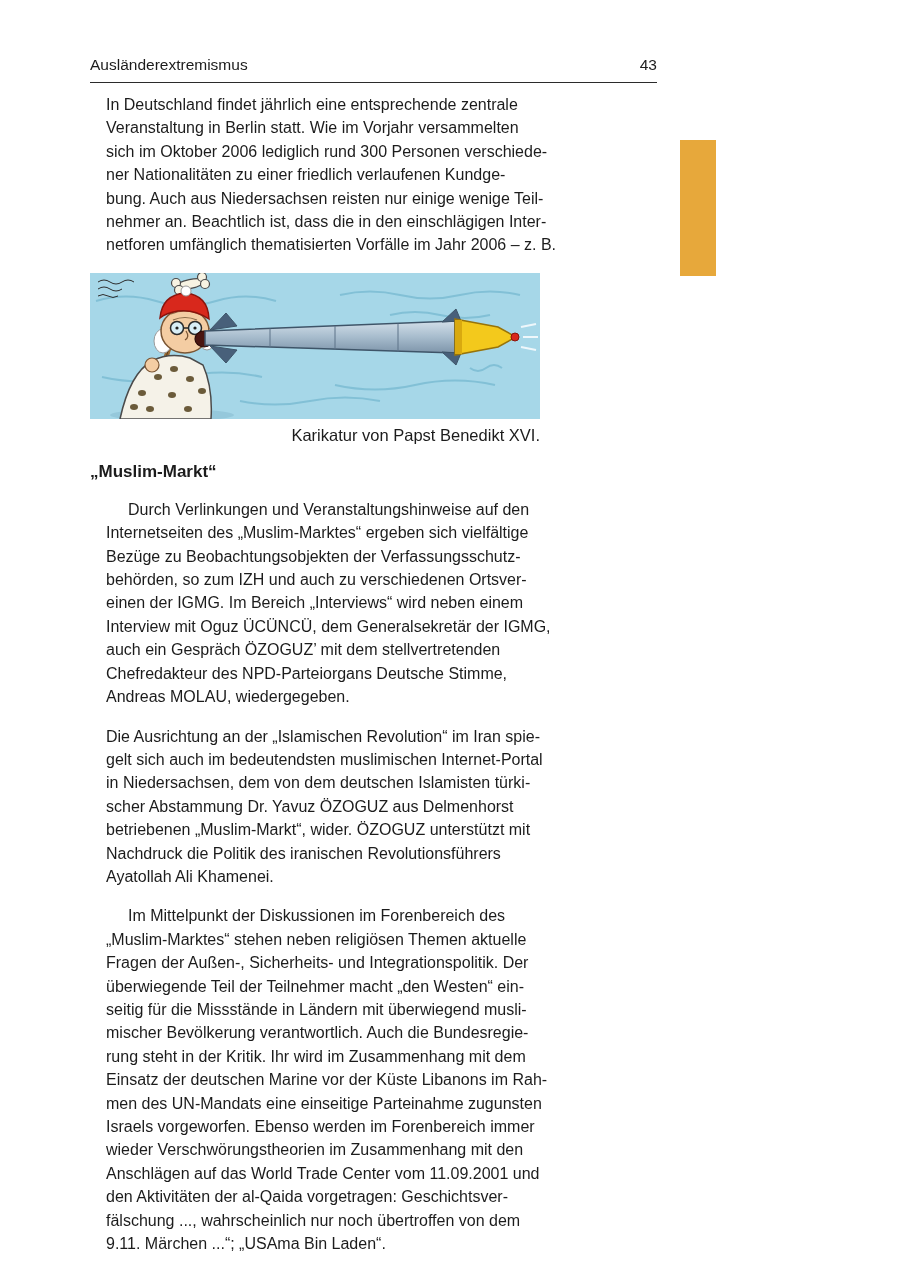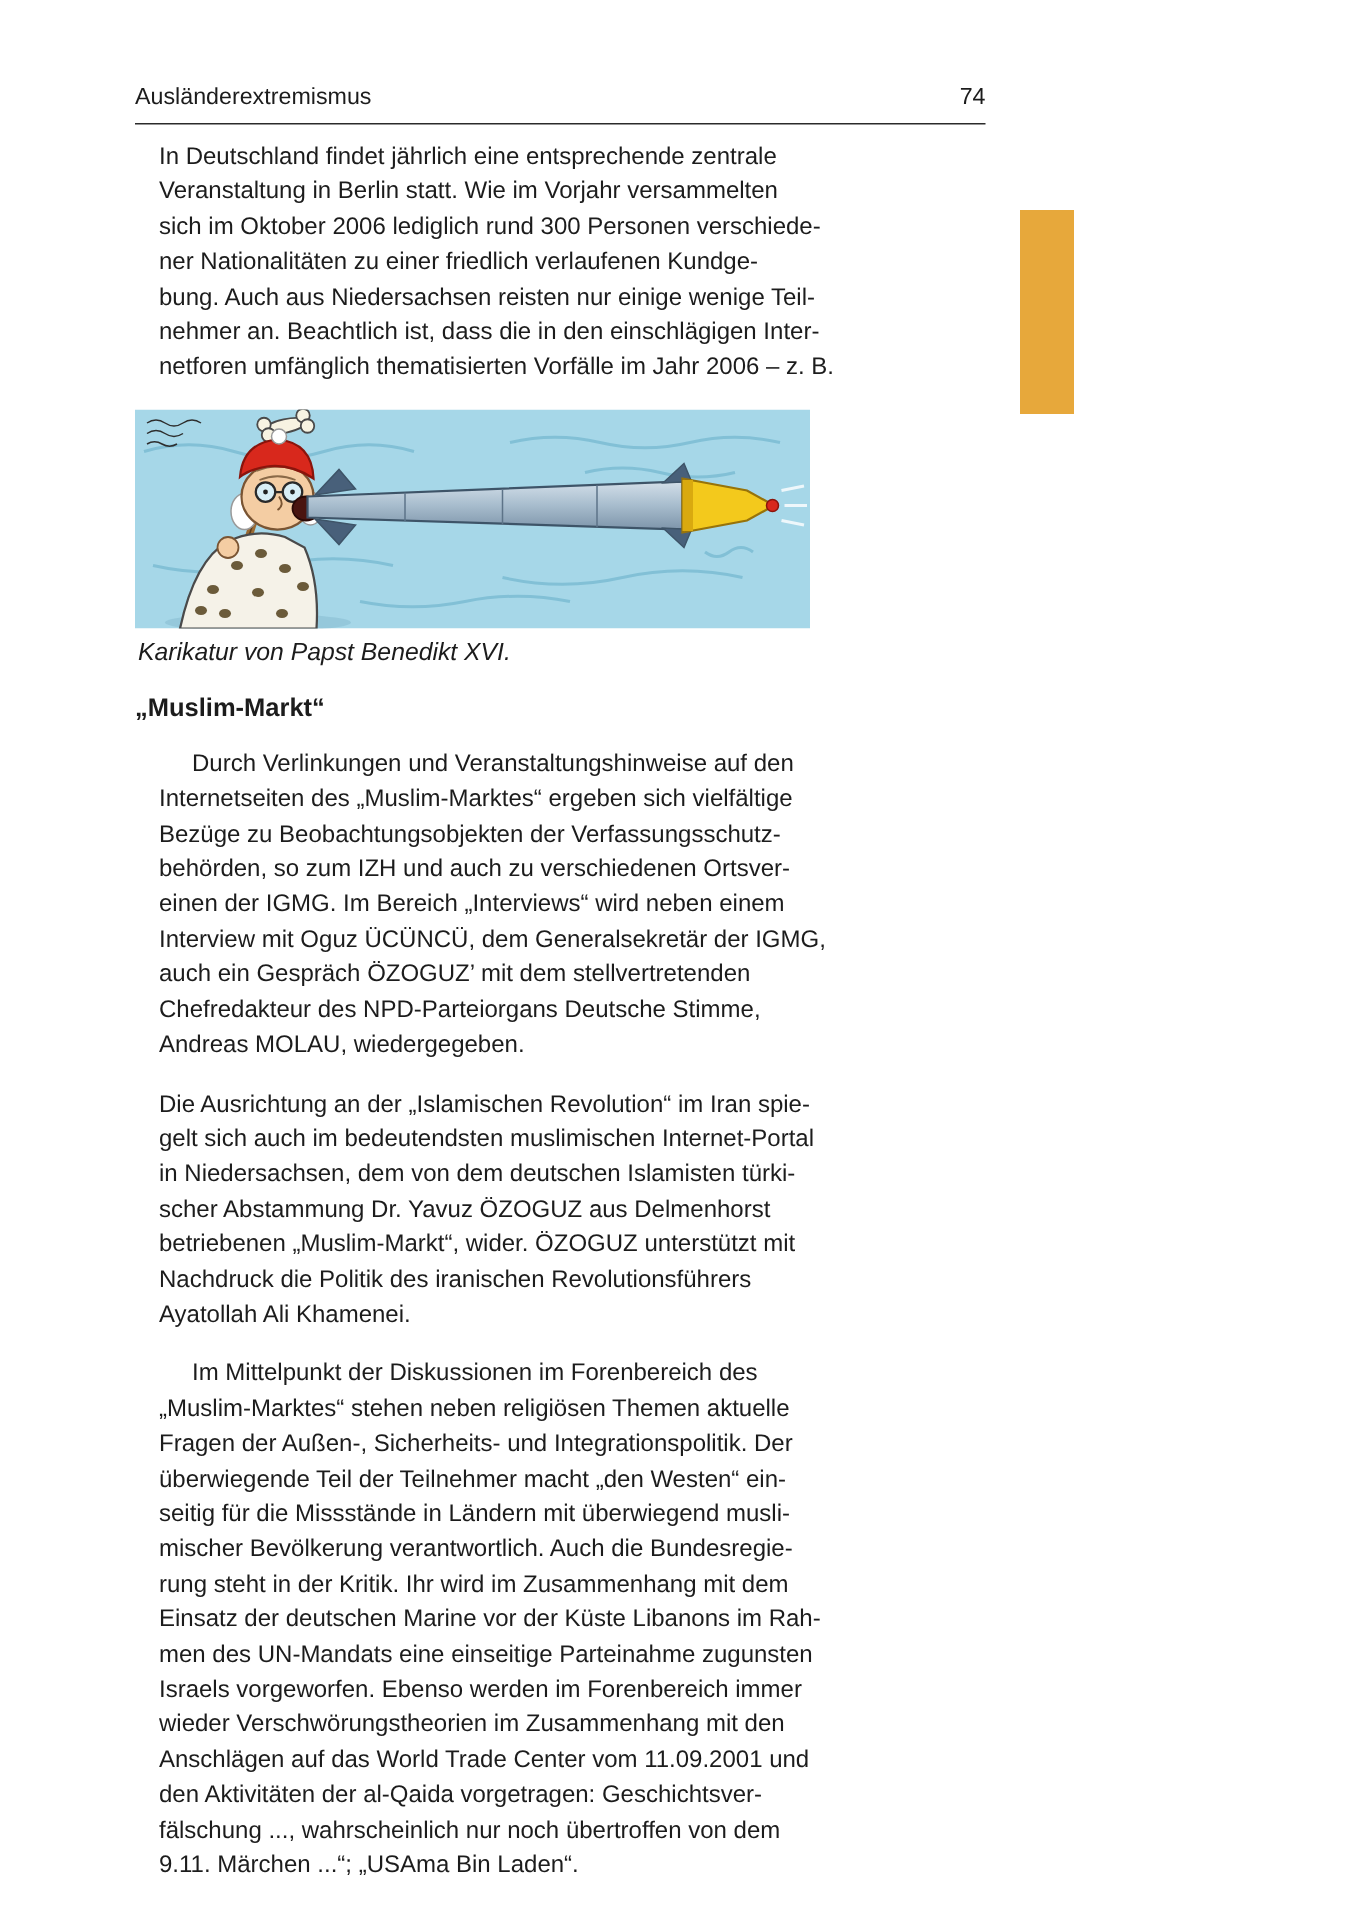--- a/index.html
+++ b/index.html
@@ -44,24 +44,24 @@
   }
   .wrap-col { width: 305px; flex: none; }
   figure {
     margin: 0;
     flex: none;
     width: 450px;
   }
   .cartoon-frame { display: block; width: 450px; height: 146px; }
   figcaption {
     font-size: 16.5px;
-    font-style: italic;
     margin-top: 7px;
     padding-left: 2px;
     color: #1c1c1c;
+    text-align: right;
   }
   h2.section-heading {
     font-size: 17px;
     font-weight: bold;
     margin: 17px 0 15px 0;
   }
   .indent { text-indent: 22px; }
   .side-tab {
     position: absolute;
     top: 140px;
@@ -70,21 +70,21 @@
     height: 136px;
   }
 </style>
 </head>
 <body>
 
 <div class="page">
 
   <header class="page-header">
     <span>Ausländerextremismus</span>
-    <span>74</span>
+    <span>43</span>
   </header>
 
   <p class="body intro">In Deutschland findet jährlich eine entsprechende zentrale
 Veranstaltung in Berlin statt. Wie im Vorjahr versammelten
 sich im Oktober 2006 lediglich rund 300 Personen verschiede-
 ner Nationalitäten zu einer friedlich verlaufenen Kundge-
 bung. Auch aus Niedersachsen reisten nur einige wenige Teil-
 nehmer an. Beachtlich ist, dass die in den einschlägigen Inter-
 netforen umfänglich thematisierten Vorfälle im Jahr 2006 – z. B.</p>
 

